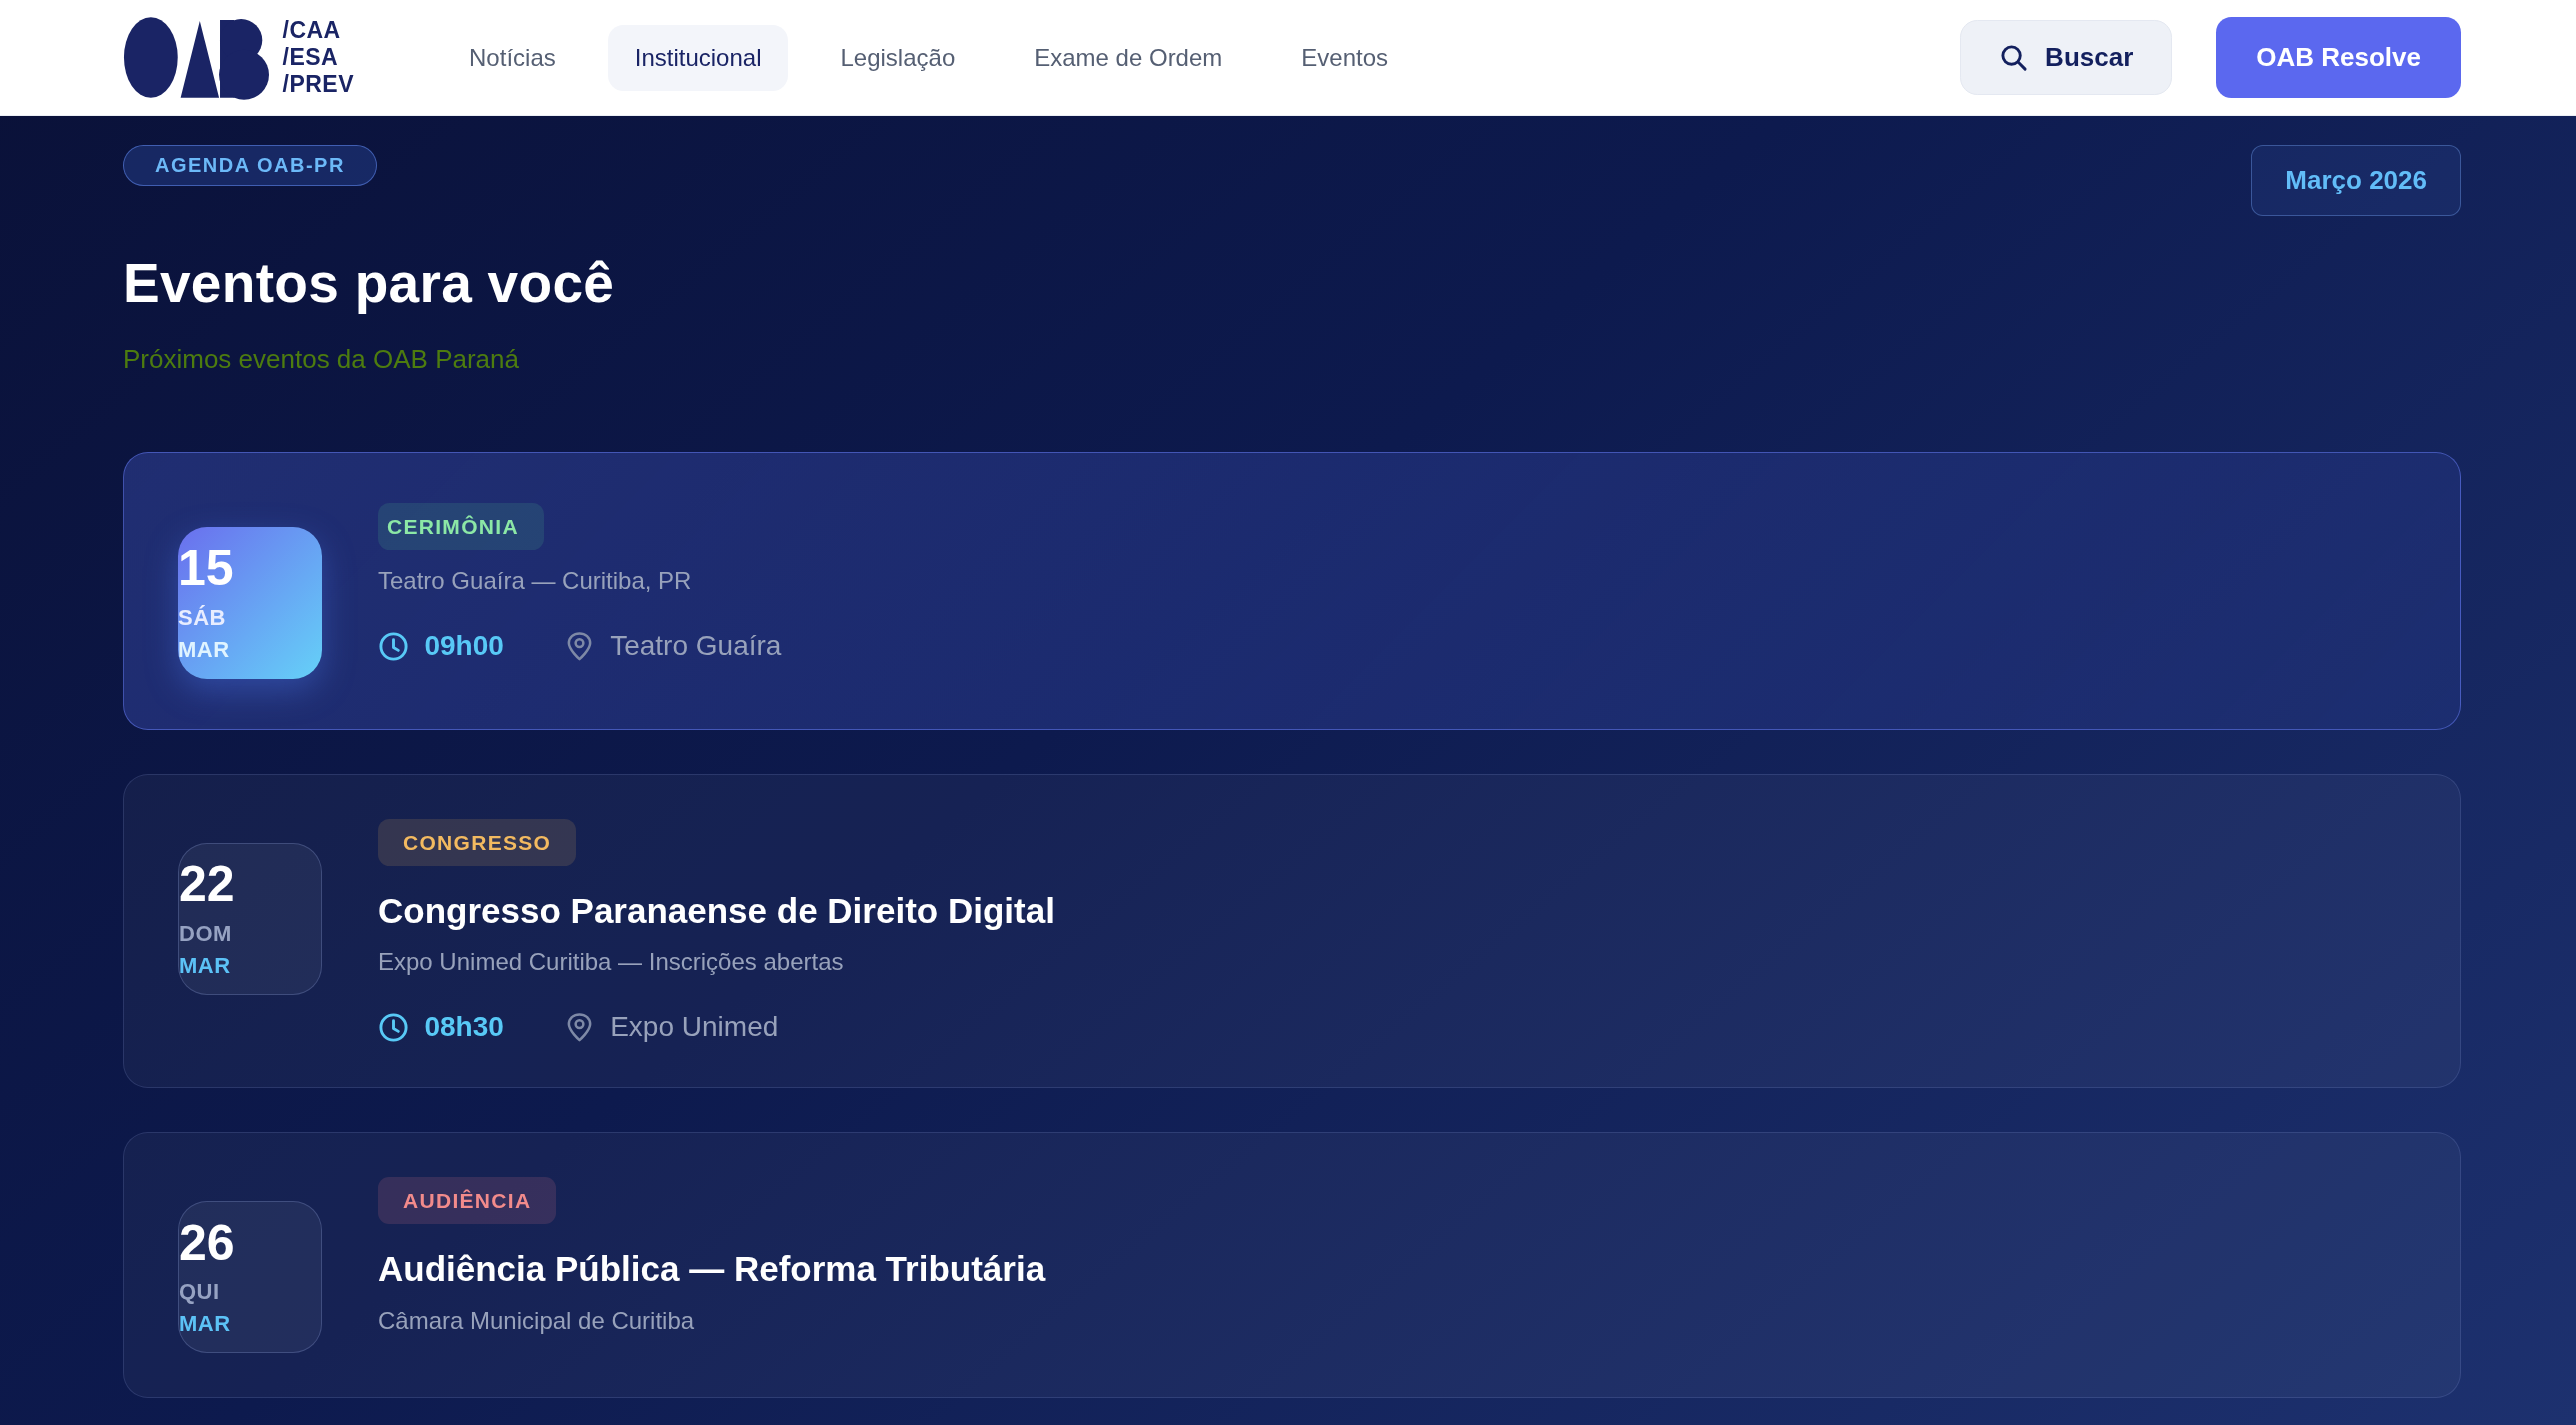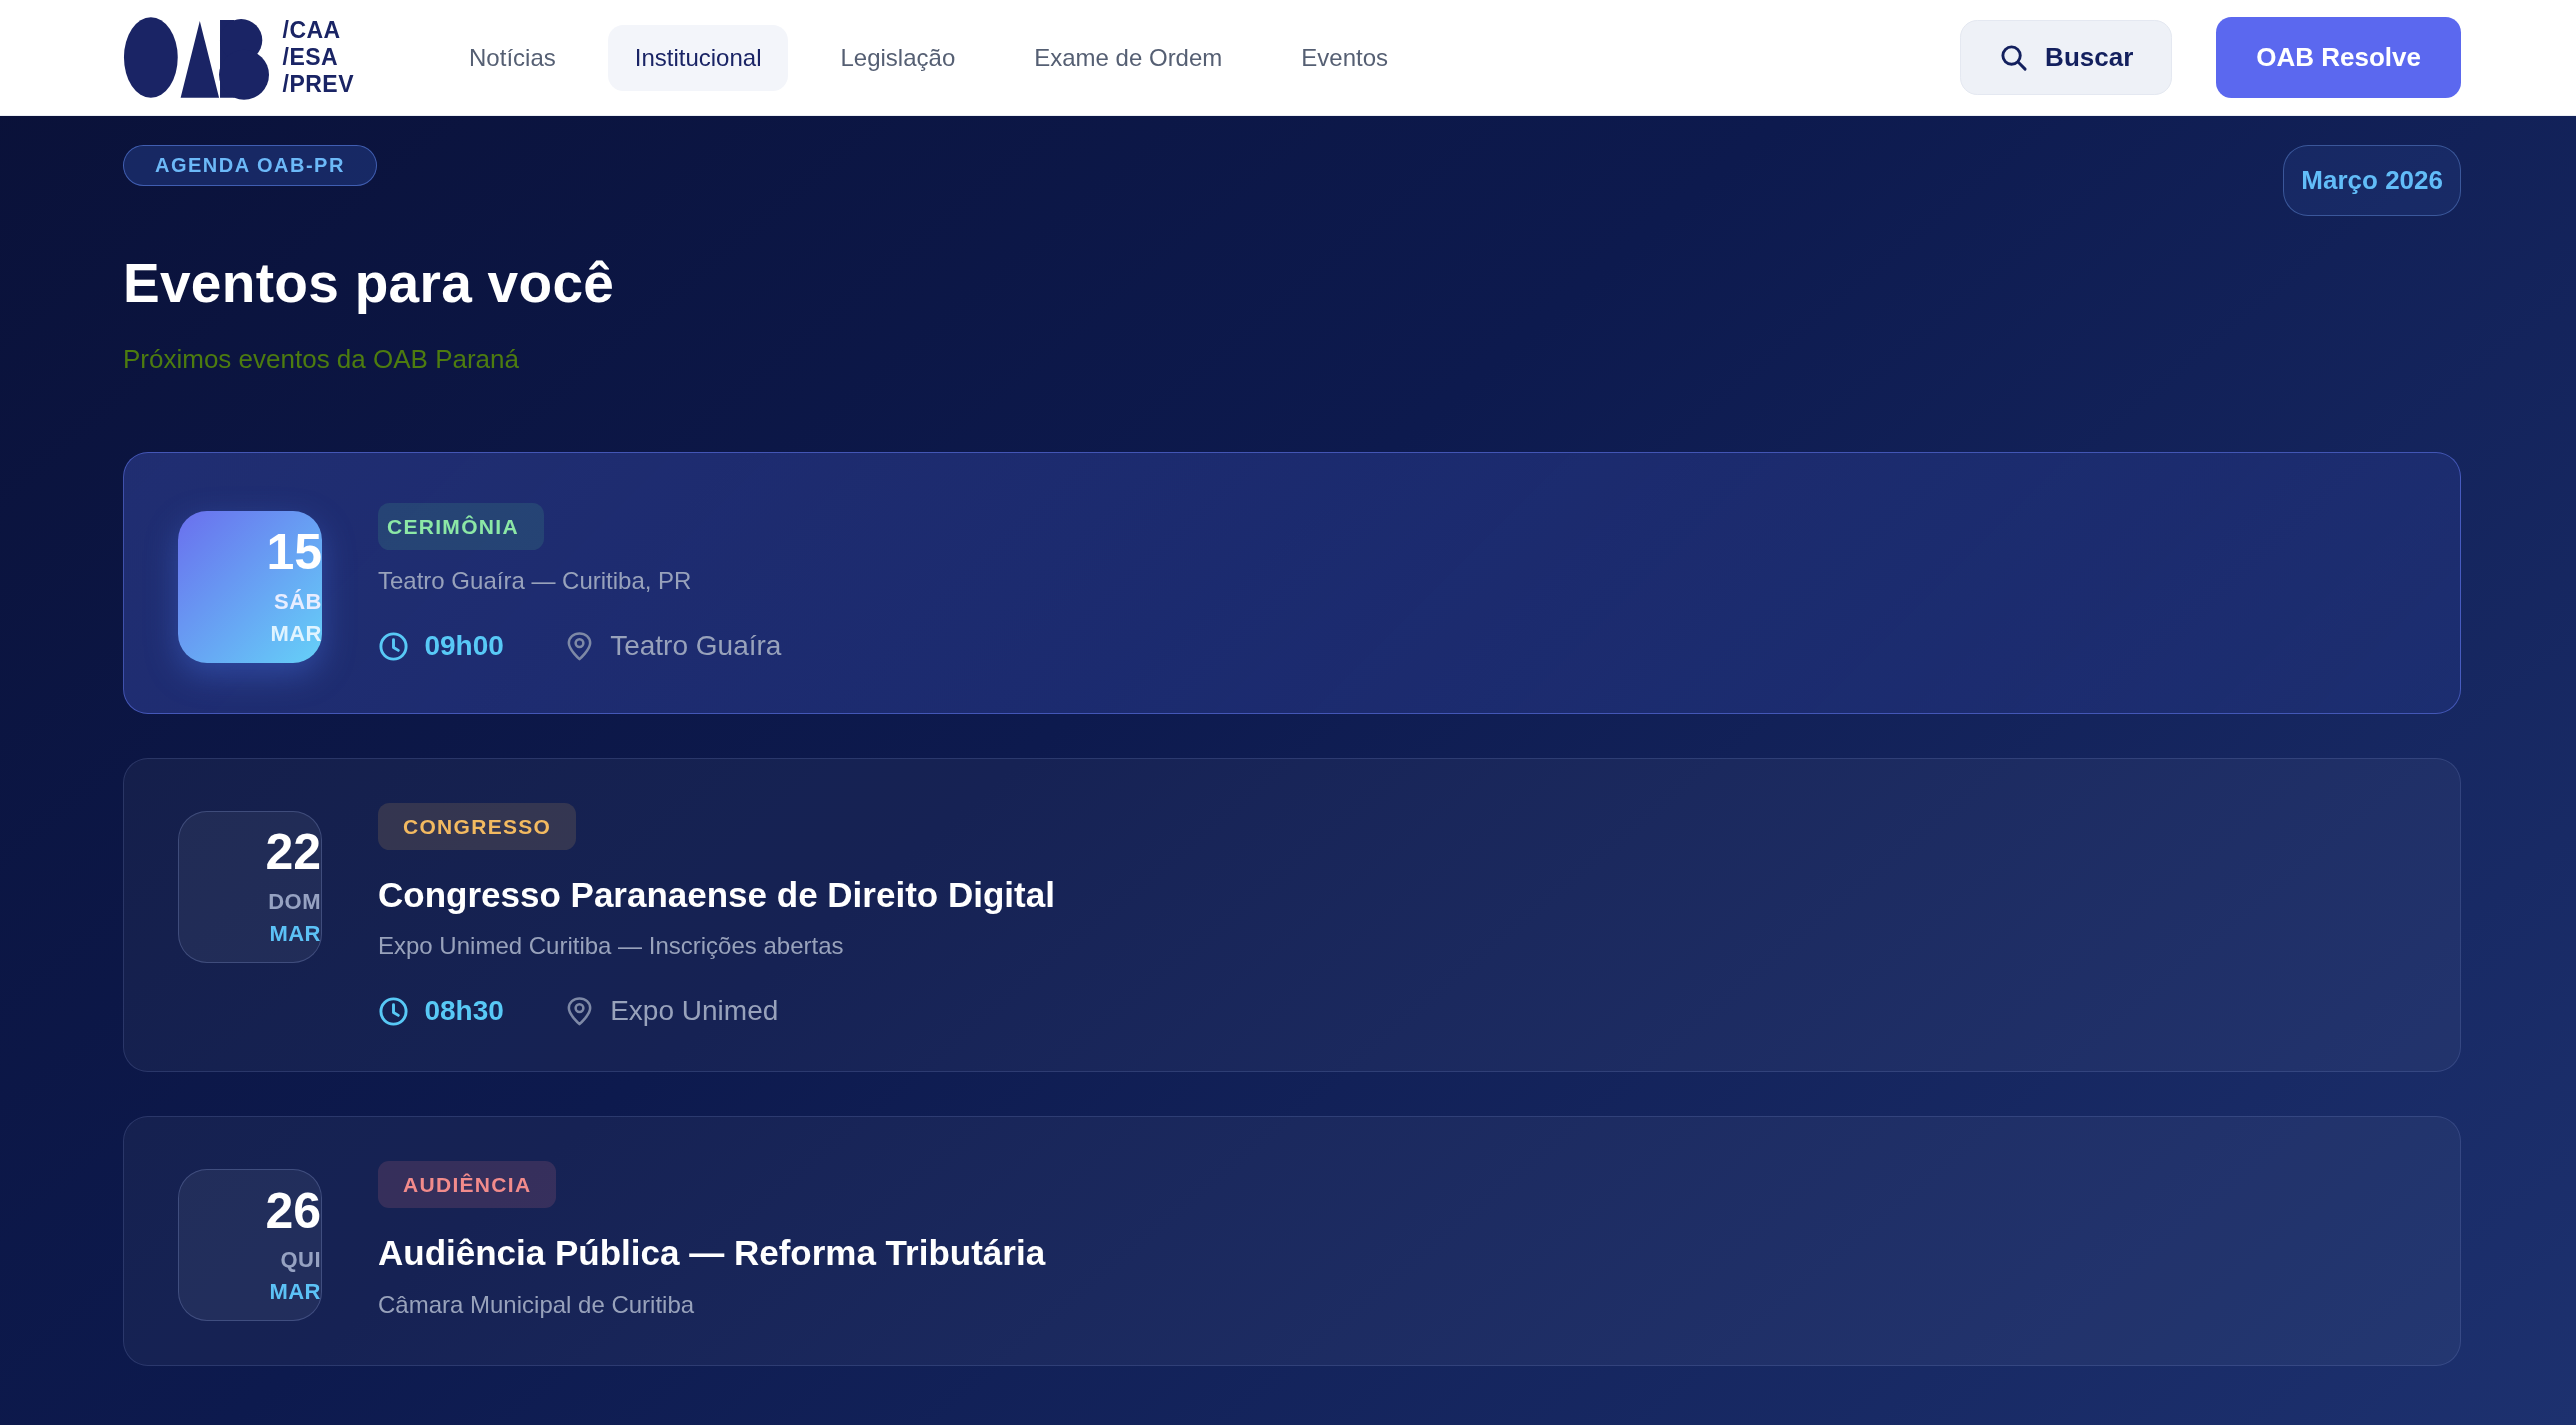--- a/index.html
+++ b/index.html
@@ -76,22 +76,22 @@
     padding: 8px 31px;
     border-radius: 961px;
     cursor: pointer;
   }
   .month-chip {
     border: 1.9px solid rgba(125, 175, 255, 0.35);
     background: rgba(80, 130, 230, 0.10);
     color: #62bdf8;
     font-size: 26px;
     font-weight: 600;
-    padding: 19px 17px;
-    border-radius: 25px;
+    padding: 19px 33px;
+    border-radius: 12px;
     cursor: pointer;
   }
   .hero-title {
     margin-top: 35px;
     color: #ffffff;
     font-size: 55px;
     font-weight: 700;
     letter-spacing: 0.3px;
   }
   .hero-subtitle {
@@ -116,22 +116,22 @@
     border: 1.9px solid rgba(100, 122, 240, 0.55);
     padding: 50px 54px;
   }
   .date-box {
     width: 144px;
     min-width: 144px;
     height: 152px;
     border-radius: 29px;
     background: rgba(255, 255, 255, 0.055);
     border: 1.9px solid rgba(175, 195, 255, 0.22);
-    display: flex; flex-direction: column; align-items: flex-end; justify-content: center;
-    margin-top: 8px;
+    display: flex; flex-direction: column; align-items: flex-start; justify-content: center;
+    margin-top: 24px;
   }
   .event-card.featured .date-box {
     background: linear-gradient(135deg, #6a6fee 0%, #65d1f8 100%);
     border: none;
     box-shadow: 0 11.5px 33px rgba(80, 130, 250, 0.35);
   }
   .date-day { color: #ffffff; font-size: 50px; font-weight: 700; line-height: 1; }
   .date-weekday { margin-top: 11.5px; font-size: 22px; font-weight: 600; color: #96a2c2; letter-spacing: 0.5px; }
   .date-month { margin-top: 5.8px; font-size: 22px; font-weight: 700; color: #5cc2f6; letter-spacing: 0.5px; }
   .event-card.featured .date-weekday { color: #e8edff; }

